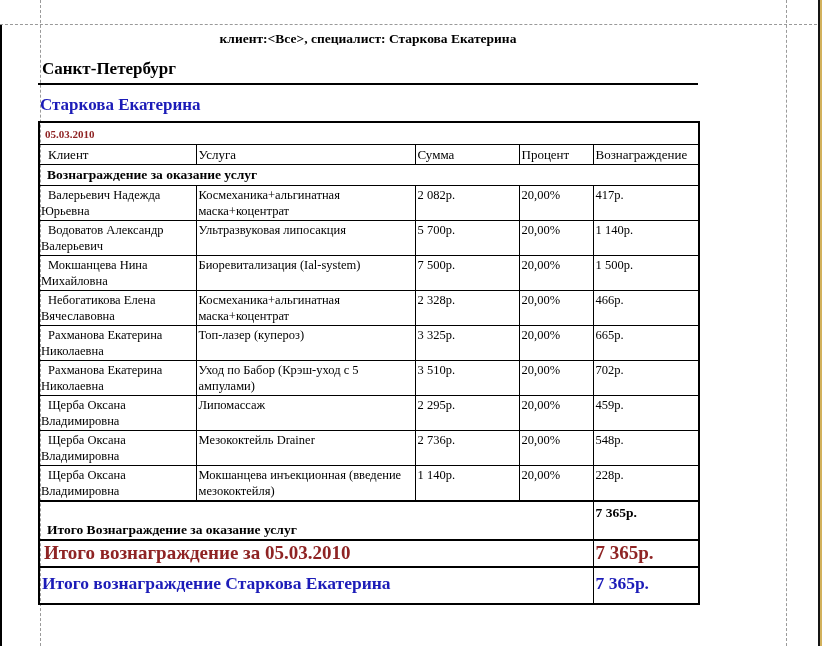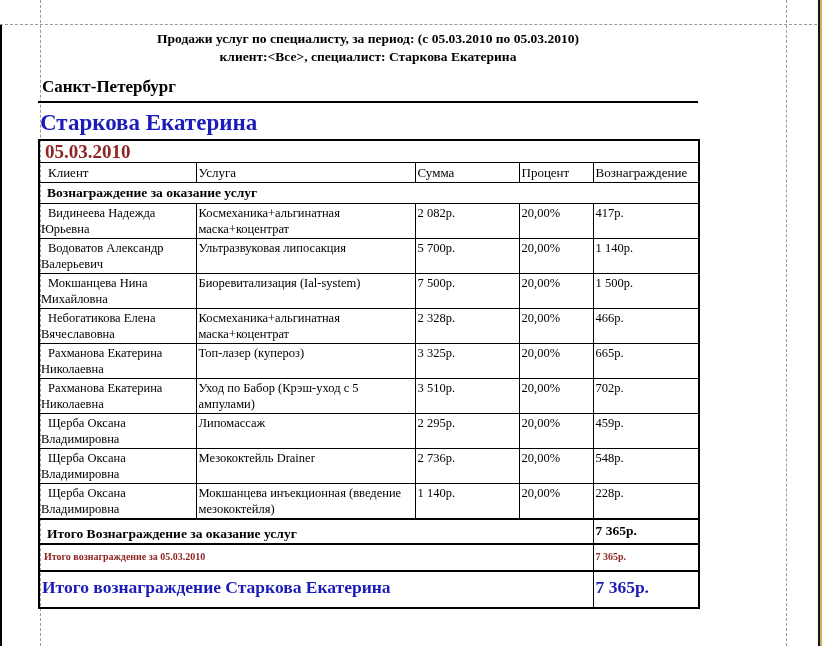--- a/index.html
+++ b/index.html
@@ -28,70 +28,69 @@
   .report { position: absolute; left: 38px; top: 0; width: 660px; }
 
   .title { margin-top: 30px; text-align: center; font-weight: bold; font-size: 13.5px; line-height: 18px; color: #000; }
   .city  {
     margin-top: 10px; padding: 0 0 3px 4px;
     font-weight: bold; font-size: 17px; line-height: 22px; color: #000;
     border-bottom: 2px solid #000;
   }
   .specialist {
     margin-top: 9px; padding-left: 2px;
-    font-weight: bold; font-size: 23px; line-height: 22px;
+    font-weight: bold; font-size: 17px; line-height: 22px;
     color: var(--blue, #1c1cb8);
   }
 
   table.report-table {
     margin-top: 5px; width: 660px;
     border-collapse: collapse; table-layout: fixed;
     border: 2px solid #000;
   }
   td {
     border: 1px solid #000;
     vertical-align: top;
     font-size: 12.5px; line-height: 16px;
     padding: 1px 2px;
     overflow: hidden;
     color: #000;
   }
   tr.date-row td {
     color: var(--maroon, #8f2424);
-    font-weight: bold; font-size: 19px;
+    font-weight: bold; font-size: 11px;
     padding: 3px 2px 2px 5px;
   }
   tr.head-row td { font-size: 13px; padding-top: 2px; font-family: Liberation Serif, serif; }
   tr.head-row td.first { padding-left: 8px; }
   tr.group-row td { font-weight: bold; font-size: 13.5px; padding: 2px 4px 2px 7px; }
   td.client { padding-left: 1px; text-indent: 7px; }
 
   tr.total1 td { font-weight: bold; font-size: 13.5px; border-top: 2px solid #000; }
-  tr.total1 td.lbl { padding-left: 7px; padding-top: 6px; }
+  tr.total1 td.lbl { padding-left: 7px; padding-top: 20px; }
   tr.total1 td.val { padding-top: 3px; }
-  tr.total2 td { font-weight: bold; font-size: 10px; color: var(--maroon, #8f2424); border-top: 2px solid #000; margin-left: 24px; }
+  tr.total2 td { font-weight: bold; font-size: 19px; color: var(--maroon, #8f2424); border-top: 2px solid #000; margin-left: 24px; }
   tr.total2 td.lbl { padding-left: 4px; padding-top: 4px; }
   tr.total2 td.val { padding-top: 4px; }
   tr.total3 td { font-weight: bold; font-size: 17.5px; color: var(--blue, #1c1cb8); border-top: 2px solid #000; }
   tr.total3 td.lbl { padding-left: 2px; padding-top: 7px; }
   tr.total3 td.val { padding-top: 7px; }
 </style>
 </head>
 <body>
 
 <div class="dash-h"></div>
 <div class="dash-v left"></div>
 <div class="dash-v right"></div>
 <div class="win-left"></div>
 <div class="win-right-dark"></div>
 <div class="win-right-gold"></div>
 
 <div class="report">
   <div class="title">
-    <div>Продажи услуг по специалисту, за период: (с 05.03.2010 по 05.03.2010)</div>
     <div>клиент:&lt;Все&gt;, специалист: Старкова Екатерина</div>
   </div>
 
   <div class="city">Санкт-Петербург</div>
 
   <div class="specialist">Старкова Екатерина</div>
 
   <table class="report-table">
     <colgroup>
       <col style="width:157px">
@@ -112,21 +111,21 @@
       <td>Сумма</td>
       <td>Процент</td>
       <td>Вознаграждение</td>
     </tr>
 
     <tr class="group-row" style="height:20px">
       <td colspan="5">Вознаграждение за оказание услуг</td>
     </tr>
 
     <tr style="height:35px">
-      <td class="client">Видинеева Надежда Юрьевна</td>
+      <td class="client">Валерьевич Надежда Юрьевна</td>
       <td>Космеханика+альгинатная маска+коцентрат</td>
       <td>2 082р.</td>
       <td>20,00%</td>
       <td>417р.</td>
     </tr>
     <tr style="height:34px">
       <td class="client">Водоватов Александр Валерьевич</td>
       <td>Ультразвуковая липосакция</td>
       <td>5 700р.</td>
       <td>20,00%</td>

